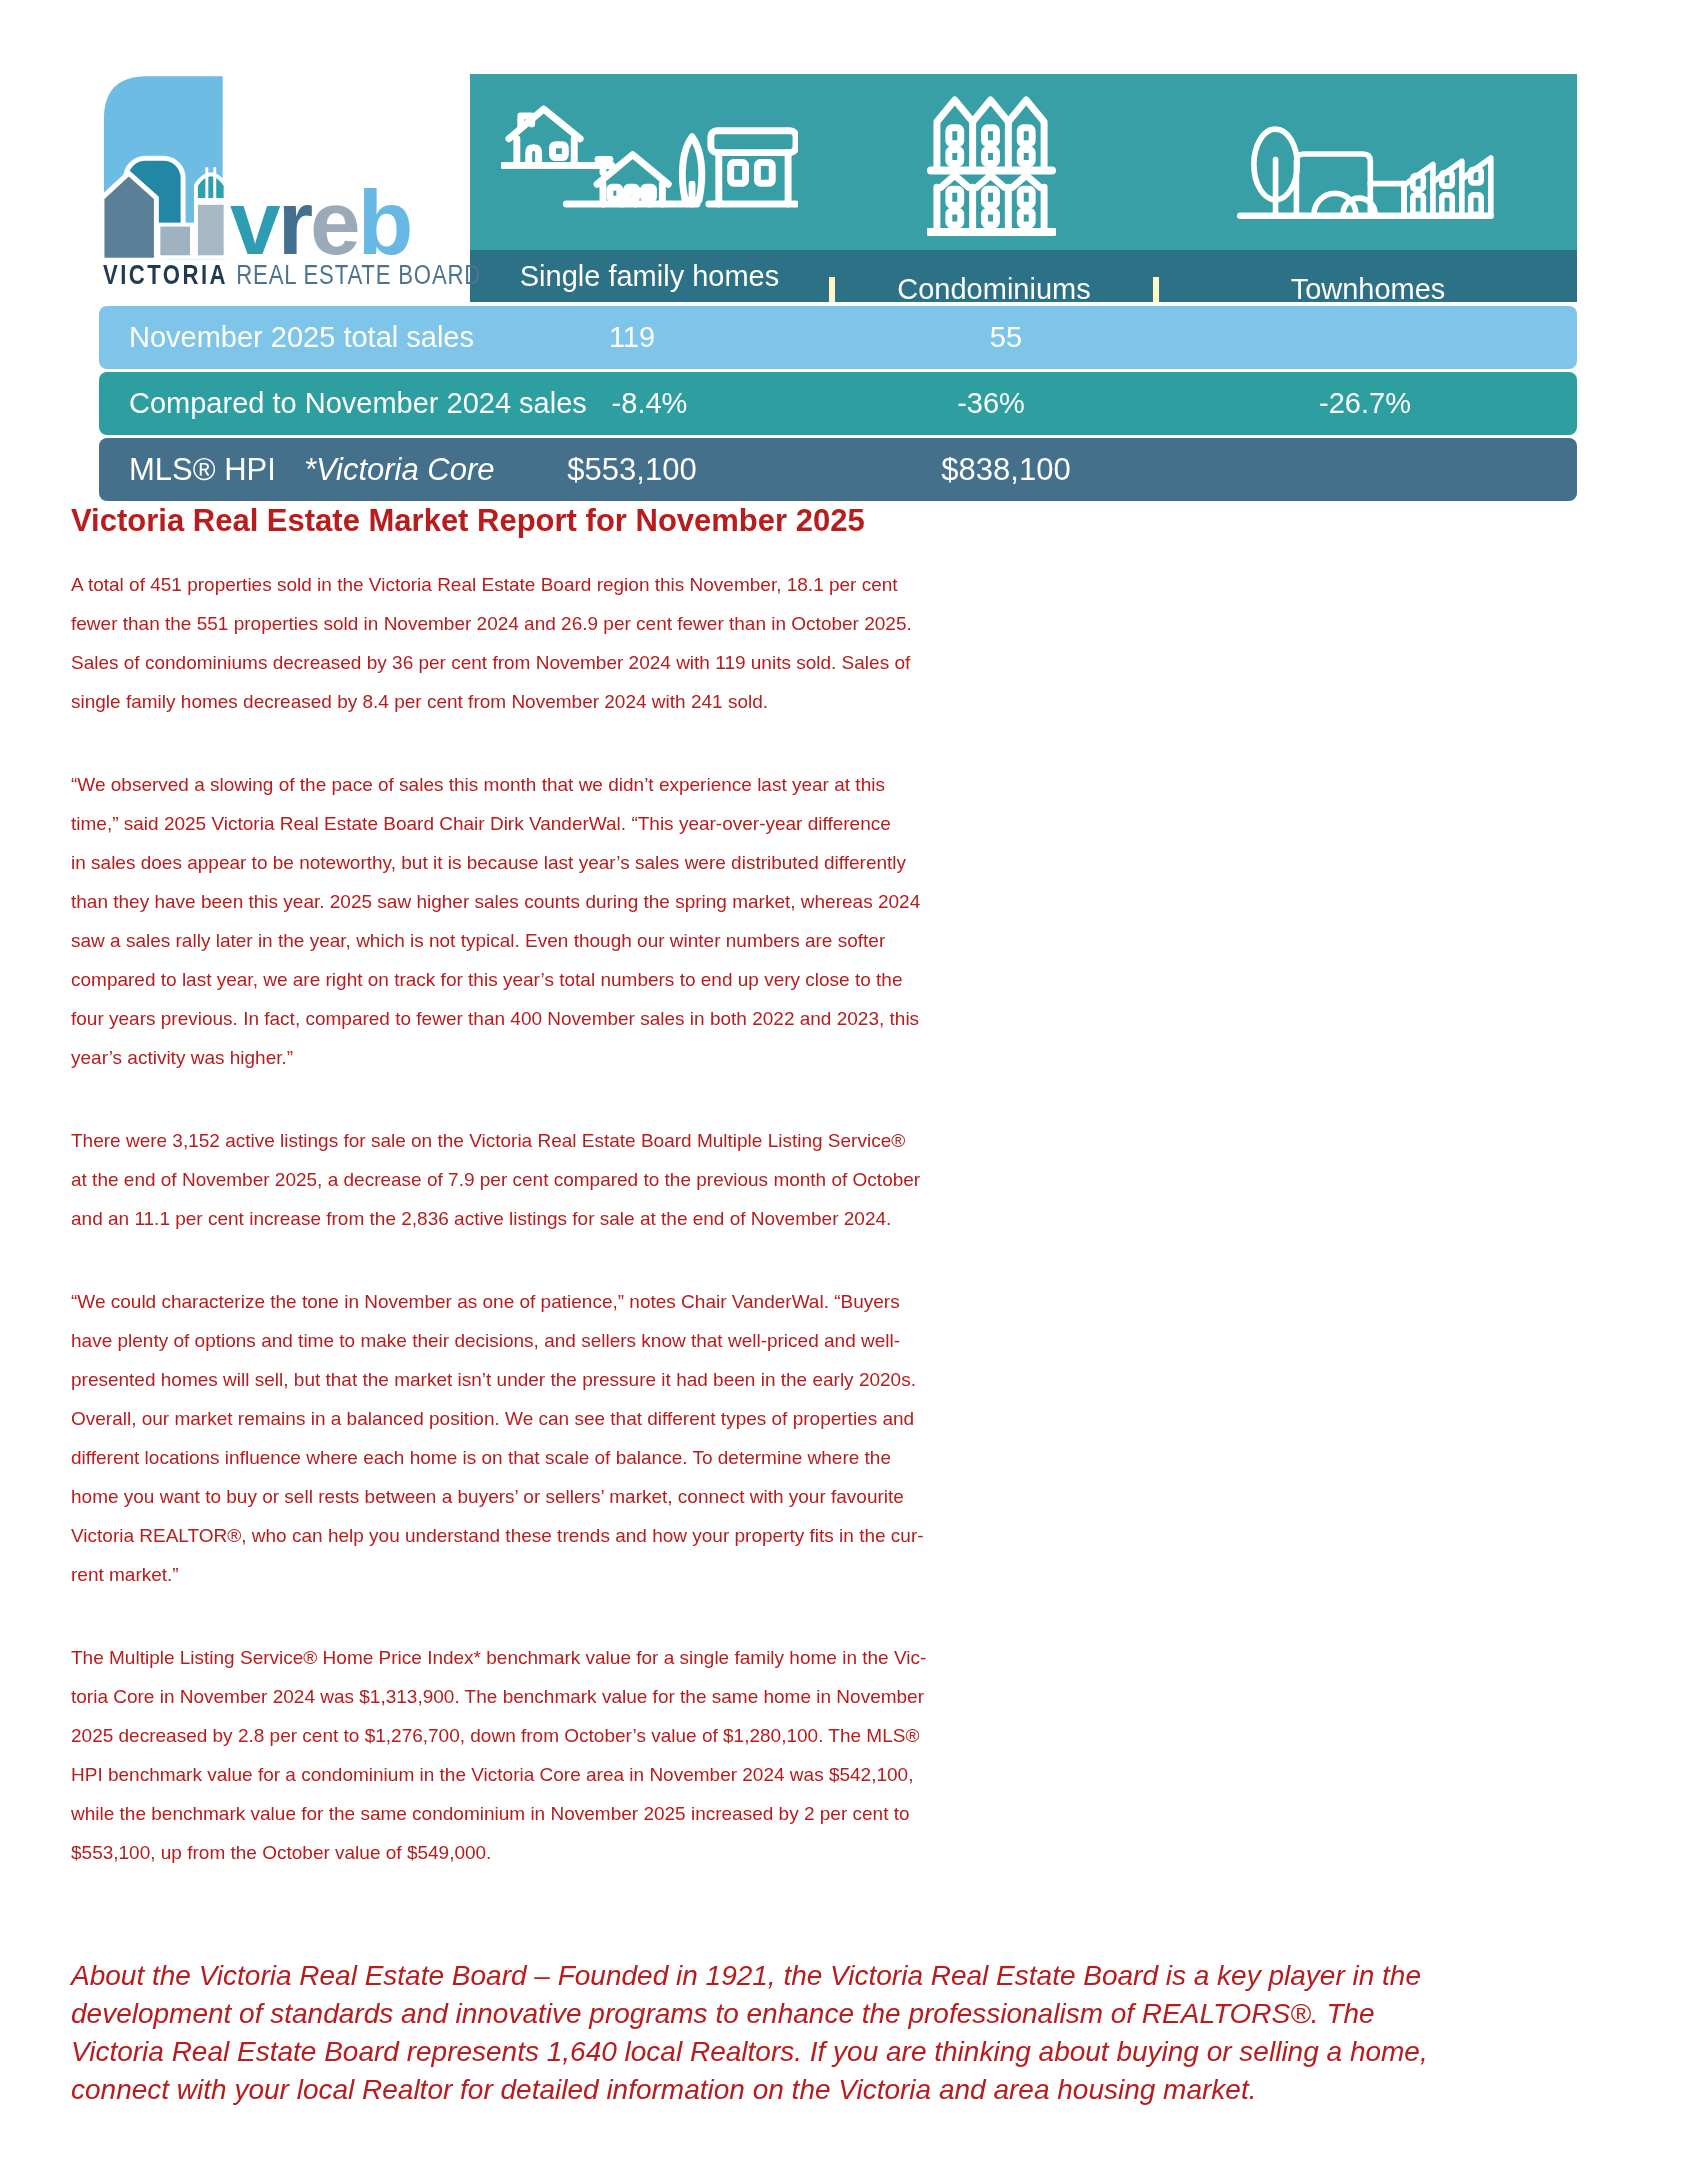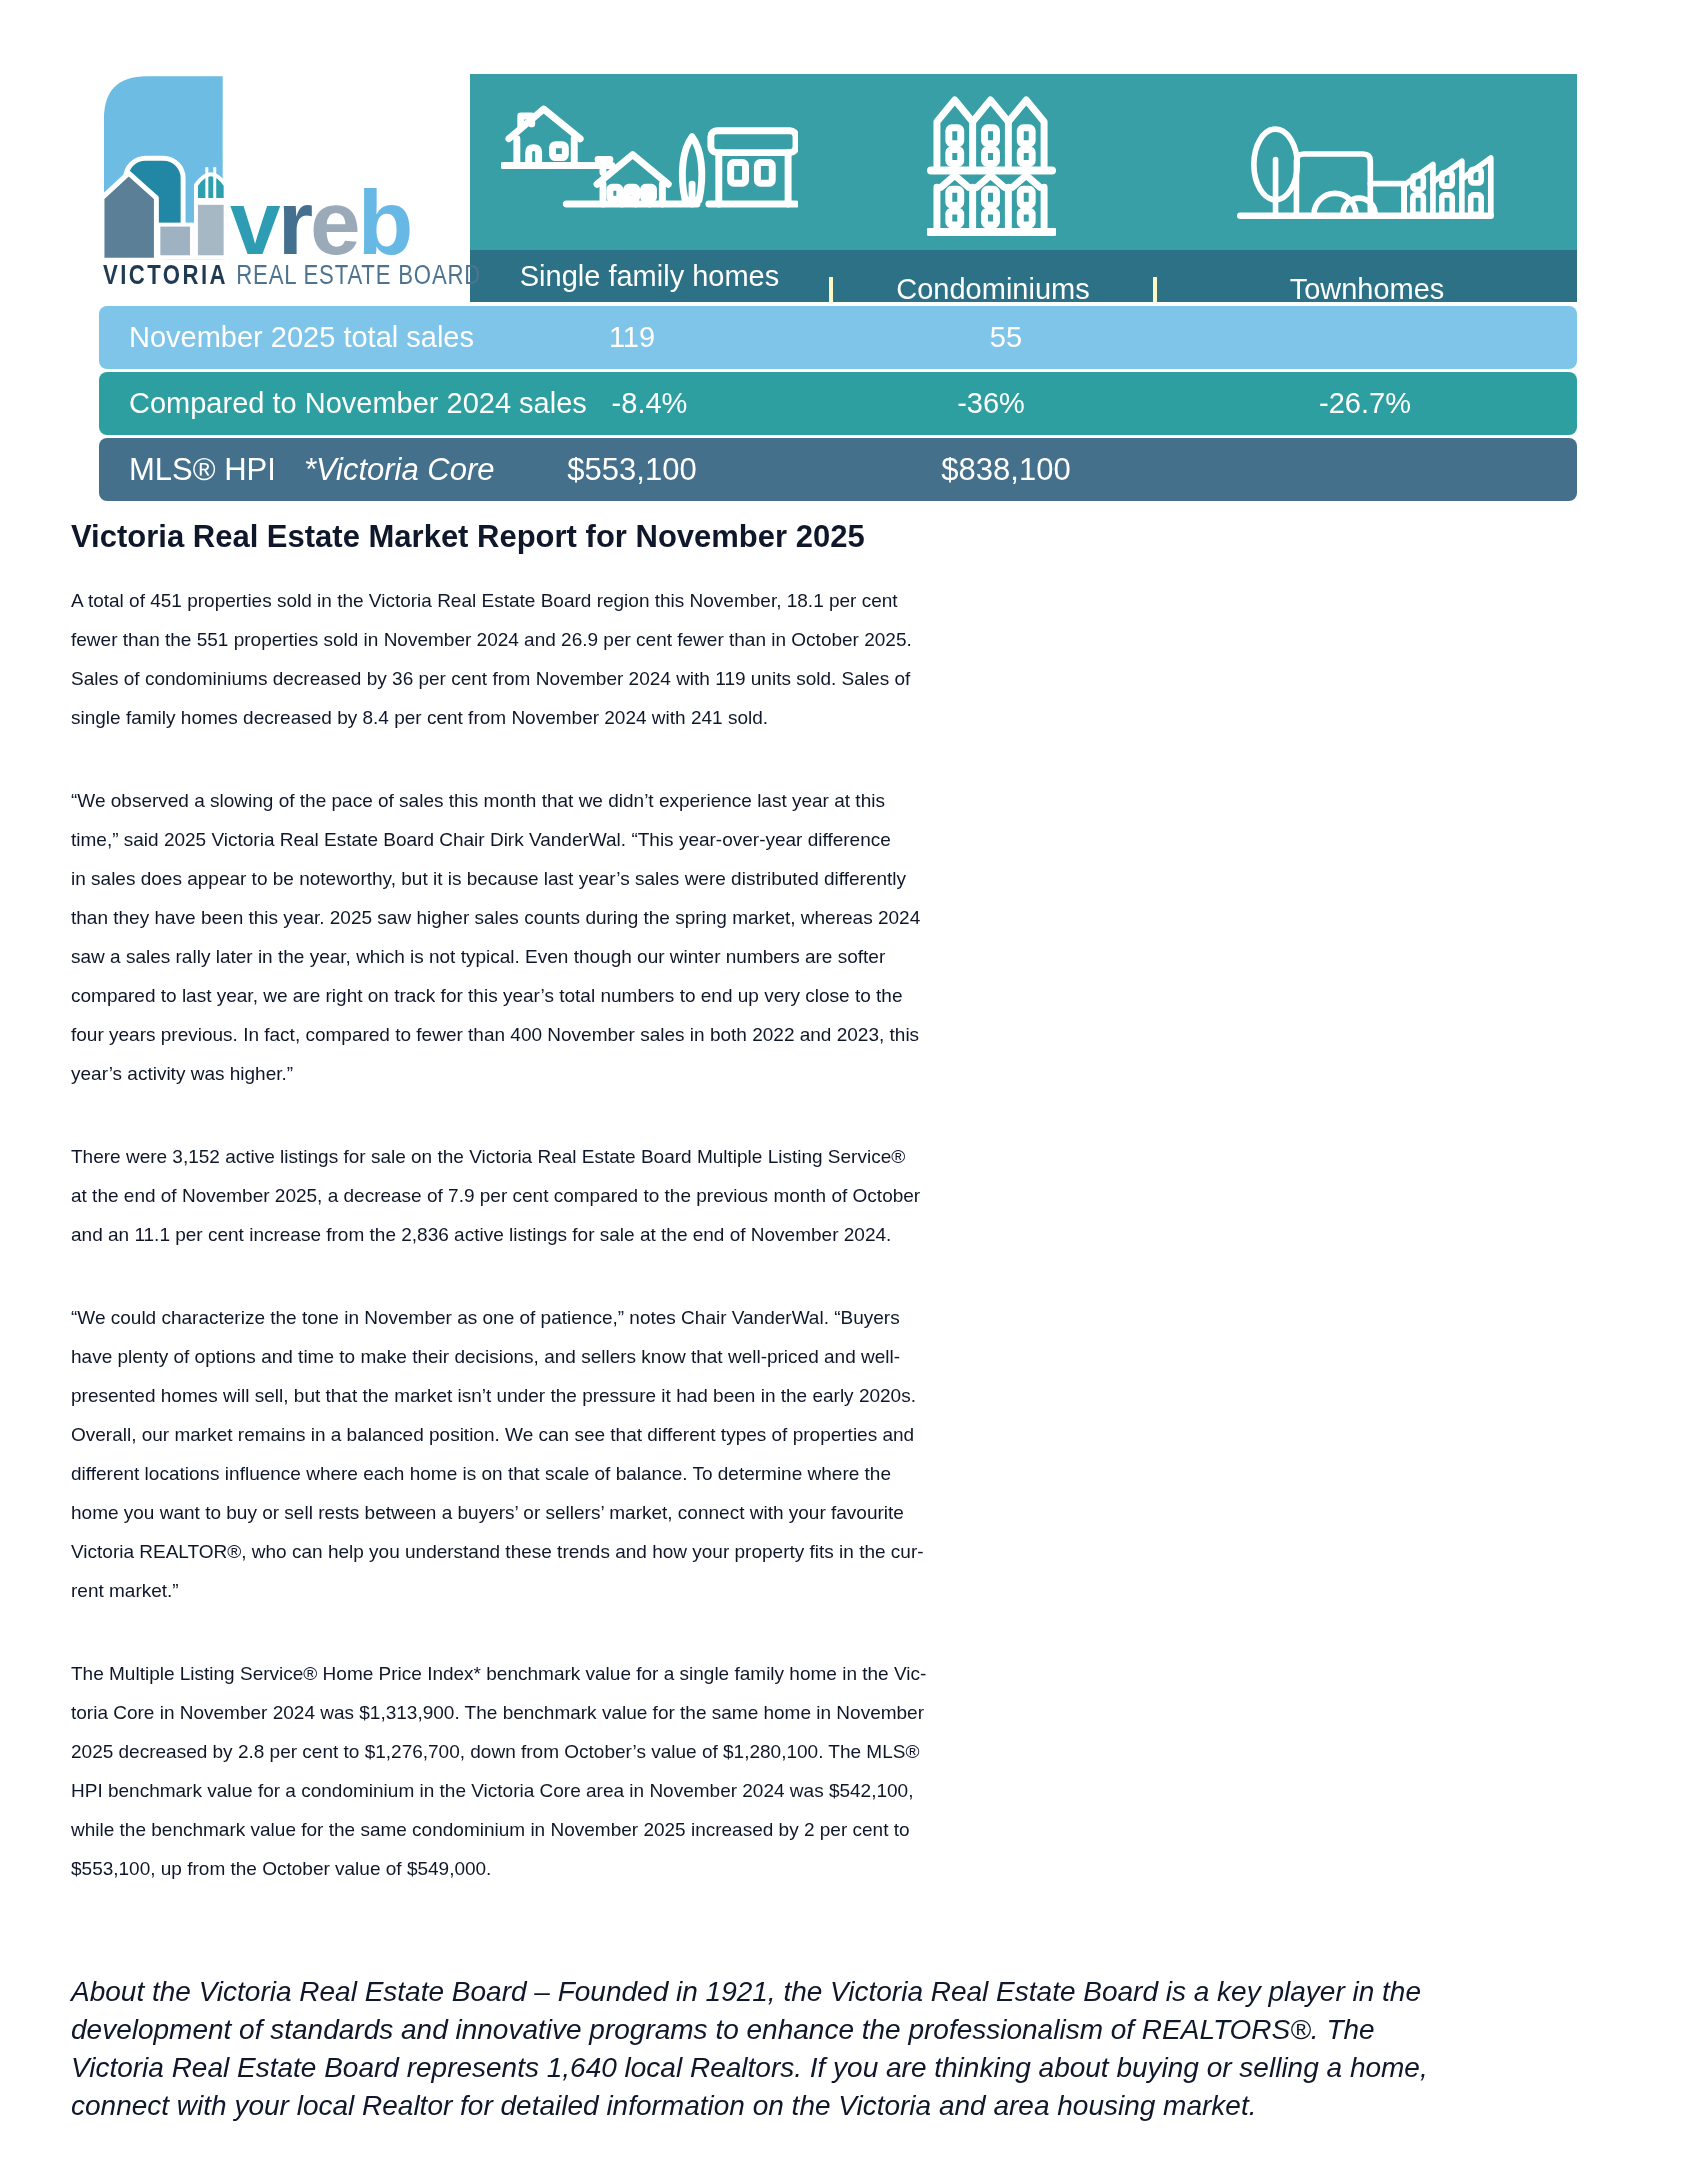--- a/index.html
+++ b/index.html
@@ -16,35 +16,35 @@
   .org-bold{font-weight:bold;color:#1F3A52;letter-spacing:3px;}
 
   .bands{width:1107px;flex:none;}
   .icon-band{height:176px;background:#379FA5;display:flex;align-items:center;}
   .label-band{height:52px;background:#2D7187;display:flex;}
   .col-1{width:359px;flex:none;}
   .col-2{width:324px;flex:none;}
   .col-3{width:424px;flex:none;}
   .icol{display:flex;align-items:center;justify-content:center;height:100%;}
   .lcell{display:flex;align-items:center;justify-content:center;color:#fff;font-size:29px;box-sizing:border-box;}
-  .lcell + .lcell{border-left:4px solid #fef9c3;margin-top:27px;}
+  .lcell + .lcell{border-left:6px solid #fef9c3;margin-top:27px;}
 
   
   .trow{display:flex;margin:3px 0 0 28px;width:1478px;height:63px;border-radius:8px;}
   .r1{background:#7FC5EA}
   .r2{background:#2E9FA1}
   .r3{background:#45708C}
   .tlabel{width:371px;flex:none;display:flex;align-items:center;padding-left:30px;box-sizing:border-box;color:#fff;font-size:29px;white-space:nowrap;}
   .r3 .tlabel{font-size:31px;}
   .tnote{font-style:italic;margin-left:28px;}
   .tcell{display:flex;align-items:center;justify-content:center;color:#fff;font-size:29px;}
   .r3 .tcell{font-size:31px;}
 
   
-  .article{margin-top:16px;width:1584px;color:#0f172a;}
+  .article{margin-top:0;width:1584px;color:#b91c1c;}
   .title{font-size:31px;font-weight:bold;line-height:40px;margin:0 0 24px 0;}
   .para{font-size:19px;line-height:39px;margin:0 0 44px 0;white-space:pre-line;}
   .about{font-size:28px;line-height:38px;font-style:italic;margin:85px 0 0 0;white-space:pre-line;}
 
   svg .ln{fill:none;stroke:#fff;stroke-width:7;stroke-linecap:round;stroke-linejoin:round;}
   svg .ln8{fill:none;stroke:#fff;stroke-width:8;stroke-linecap:round;stroke-linejoin:round;}
 </style>
 </head>
 <body>
 

